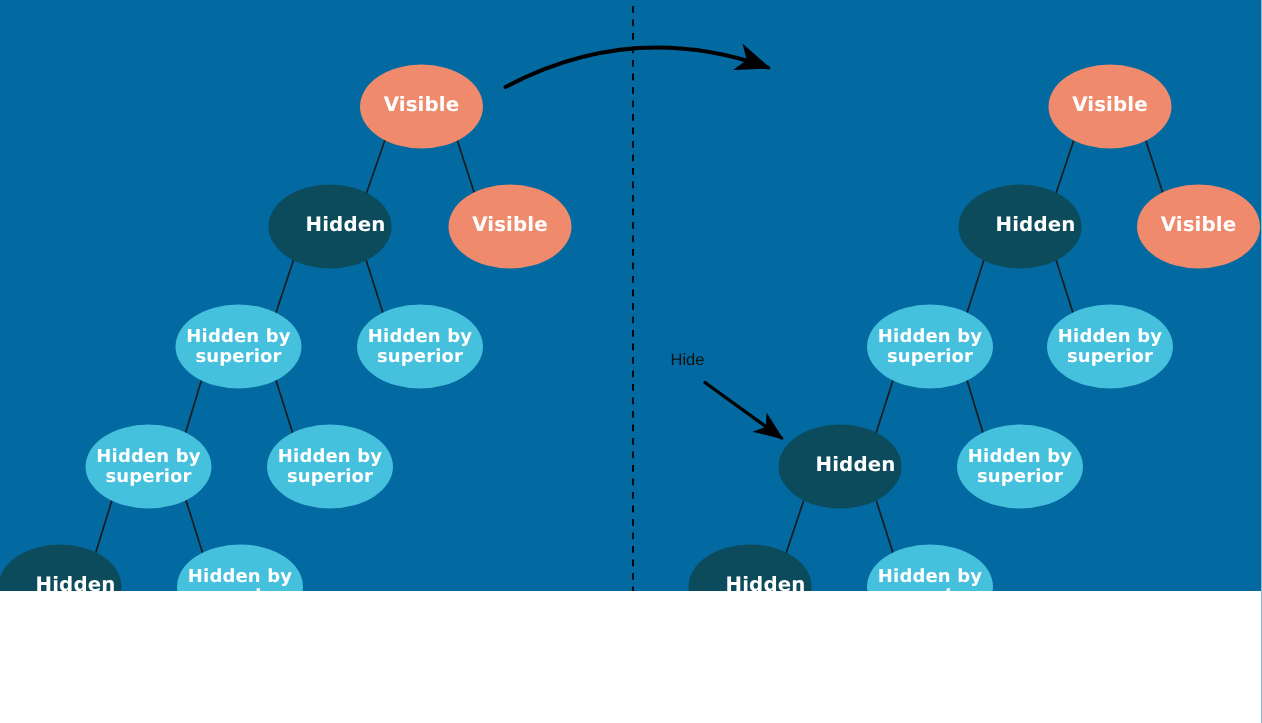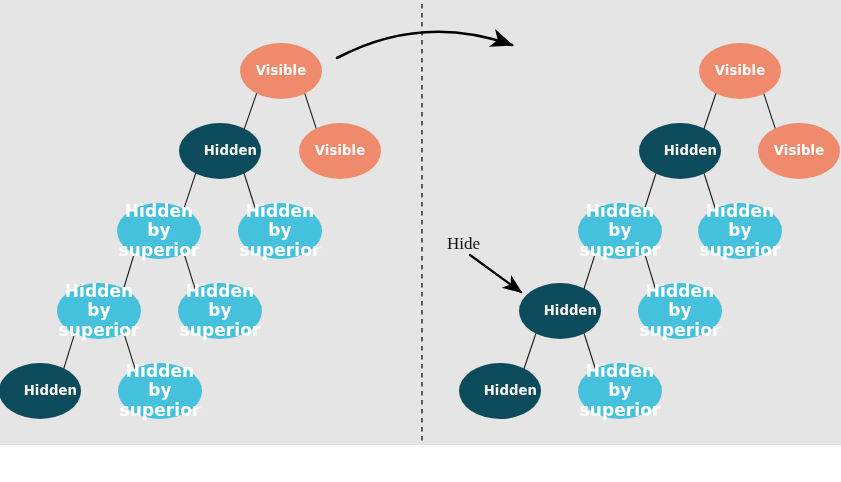--- a/index.html
+++ b/index.html
@@ -3,22 +3,22 @@
 <meta charset="utf-8">
 <style>
   html, body {
     margin: 0;
     padding: 0;
     background: #ffffff;
   }
   #canvas {
     position: relative;
     width: 841px;
-    height: 445px;
-    background: #e5e5e5;
+    height: 394px;
+    background: #0369a1;
     overflow: hidden;
     font-family: "DejaVu Sans", "Liberation Sans", sans-serif;
   }
   svg.layer {
     position: absolute;
     left: 0;
     top: 0;
     width: 841px;
     height: 482px;
   }
@@ -42,33 +42,33 @@
     font-weight: 700;
     letter-spacing: 0.1px;
     line-height: 1.12;
     user-select: none;
   }
   .node-label {
     display: block;
     padding: 0 4px;
     white-space: pre-line;
   }
-  .size-wide { width: 84px; height: 56px; font-size: 17px; }
+  .size-wide { width: 84px; height: 56px; font-size: 12px; }
   .size-std  { width: 82px; height: 56px; font-size: 13.2px; }
   .node.visible-node { background: #ef8b6c; }
   .node.hidden-node  { background: #0b4b5b; justify-content: flex-end; }
   .node.hidden-sup-node { background: #45c1de; }
   .hide-label {
     position: absolute;
-    font-size: 17px;
+    font-size: 11px;
     font-weight: 400;
     color: #111111;
     white-space: nowrap;
     z-index: 4;
-    font-family: Liberation Serif, serif;
+    font-family: Liberation Sans, sans-serif;
   }
 </style>
 </head>
 <body>
 
 <div id="canvas">
 
   <svg class="layer edges" viewBox="0 0 841 482" id="edges-svg">
       <line x1="256.8857525263132" y1="92.59772664576508" x2="244.11424747368682" y2="129.40227335423492" stroke="#1a1a1a" stroke-width="1.1"></line>
       <line x1="304.6051711139636" y1="92.85844700094191" x2="316.3948288860364" y2="129.1415529990581" stroke="#1a1a1a" stroke-width="1.1"></line>

